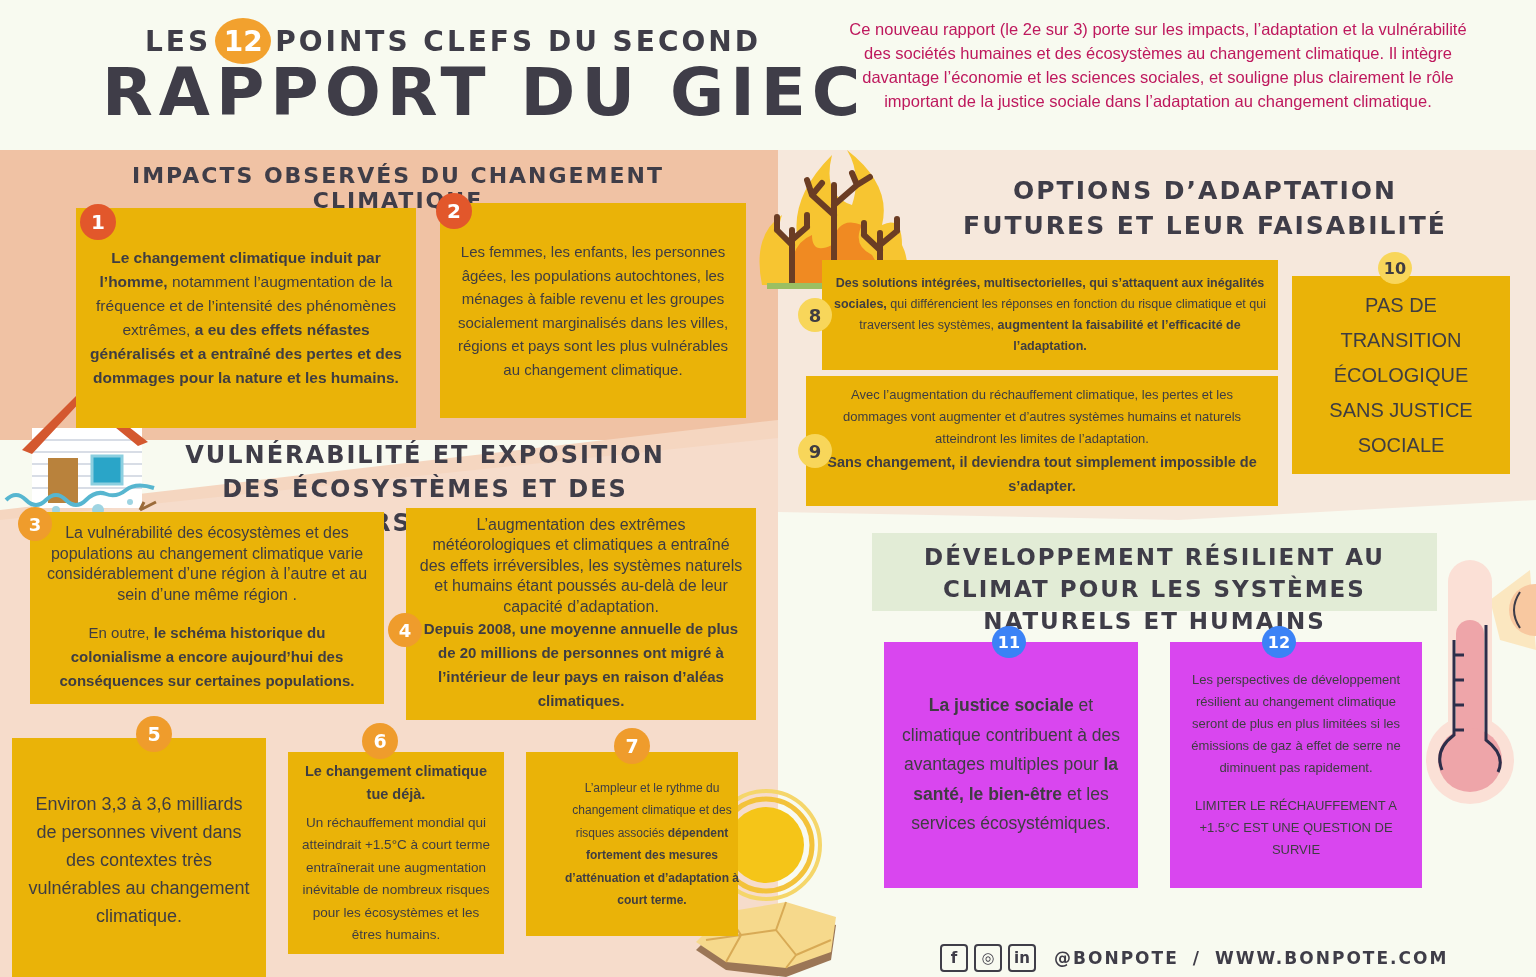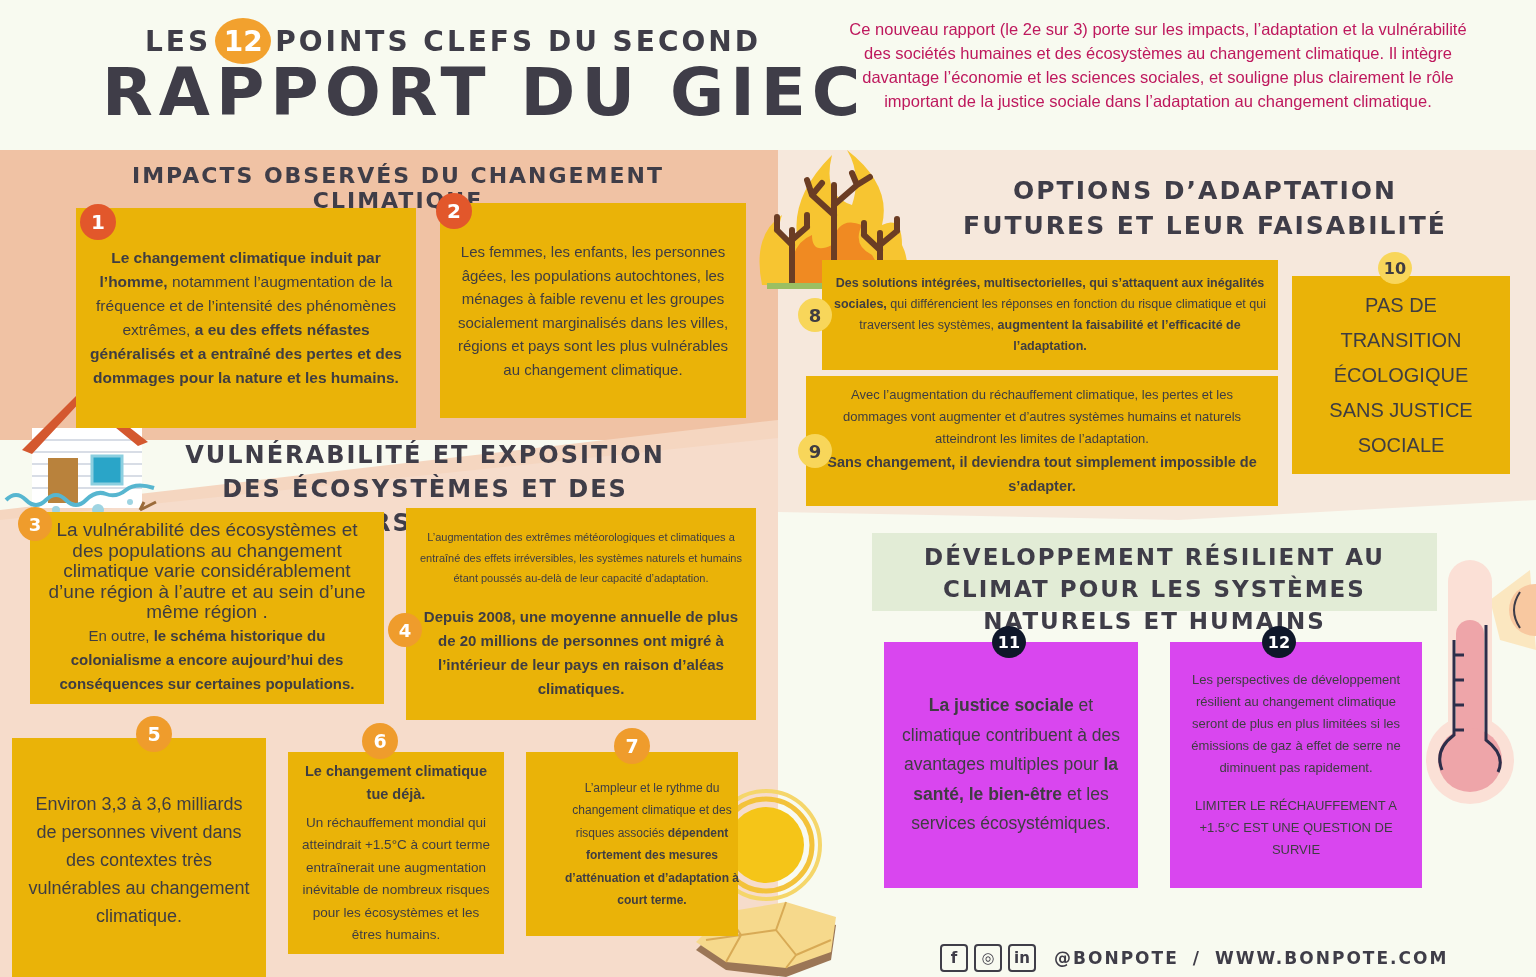--- a/index.html
+++ b/index.html
@@ -68,21 +68,21 @@
     .card .gap { height: 16px; }
 
     .badge {
       position: absolute; border-radius: 50%;
       display: flex; align-items: center; justify-content: center;
       font-family: "DejaVu Sans", sans-serif; font-weight: bold; color: #fff;
     }
     .b-red { background: #e2572b; }
     .b-orange { background: #ef9c2c; }
     .b-yellow { background: #f8d65a; color: #3f3d42; }
-    .b-green { background: #0f172a; }
+    .b-green { background: #3b82f6; }
 
     
     .footer { left: 940px; top: 944px; display: flex; align-items: center; gap: 6px; }
     .social {
       width: 28px; height: 28px; border: 2px solid #3f3d48; border-radius: 4px;
       display: flex; align-items: center; justify-content: center;
       font-family: "DejaVu Sans", sans-serif; font-weight: bold; font-size: 15px; color: #3f3d48;
     }
     .handle {
       font-family: "DejaVu Sans", sans-serif; font-weight: bold; font-size: 17px;
@@ -176,30 +176,30 @@
   </p>
 </div>
 <div class="badge b-red" style="left:80px;top:204px;width:36px;height:36px;font-size:20px;">1</div>
 
 <div class="card" style="left:440px;top:203px;width:306px;height:215px;">
   <p style="font-size:15px;line-height:23.5px;">Les femmes, les enfants, les personnes âgées, les populations autochtones, les ménages à faible revenu et les groupes socialement marginalisés dans les villes, régions et pays sont les plus vulnérables au changement climatique.</p>
 </div>
 <div class="badge b-red" style="left:436px;top:193px;width:36px;height:36px;font-size:20px;">2</div>
 
 <div class="card" style="left:30px;top:512px;width:354px;height:192px;">
-  <p style="font-size:19px;line-height:20.5px;">La vulnérabilité des écosystèmes et des populations au changement climatique varie considérablement d’une région à l’autre et au sein d’une même région .</p>
+  <p style="font-size:16px;line-height:20.5px;">La vulnérabilité des écosystèmes et des populations au changement climatique varie considérablement d’une région à l’autre et au sein d’une même région .</p>
   <div class="gap"></div>
   <p style="font-size:15px;line-height:24px;">
     <span>En outre, </span><b>le schéma historique du colonialisme a encore aujourd’hui des conséquences sur certaines populations.</b>
   </p>
 </div>
 <div class="badge b-orange" style="left:18px;top:507px;width:34px;height:34px;font-size:18px;">3</div>
 
 <div class="card" style="left:406px;top:508px;width:350px;height:212px;">
-  <p style="font-size:11px;line-height:20.5px;">L’augmentation des extrêmes météorologiques et climatiques a entraîné des effets irréversibles, les systèmes naturels et humains étant poussés au-delà de leur capacité d’adaptation.</p>
+  <p style="font-size:16px;line-height:20.5px;">L’augmentation des extrêmes météorologiques et climatiques a entraîné des effets irréversibles, les systèmes naturels et humains étant poussés au-delà de leur capacité d’adaptation.</p>
   <div class="gap"></div>
   <p style="font-size:15px;line-height:24px;font-weight:bold;">Depuis 2008, une moyenne annuelle de plus de 20 millions de personnes ont migré à l’intérieur de leur pays en raison d’aléas climatiques.</p>
 </div>
 <div class="badge b-orange" style="left:388px;top:613px;width:34px;height:34px;font-size:18px;">4</div>
 
 <div class="card" style="left:12px;top:738px;width:254px;height:244px;">
   <p style="font-size:18px;line-height:28px;">Environ 3,3 à 3,6 milliards de personnes vivent dans des contextes très vulnérables au changement climatique.</p>
 </div>
 <div class="badge b-orange" style="left:136px;top:716px;width:36px;height:36px;font-size:19px;">5</div>
 

